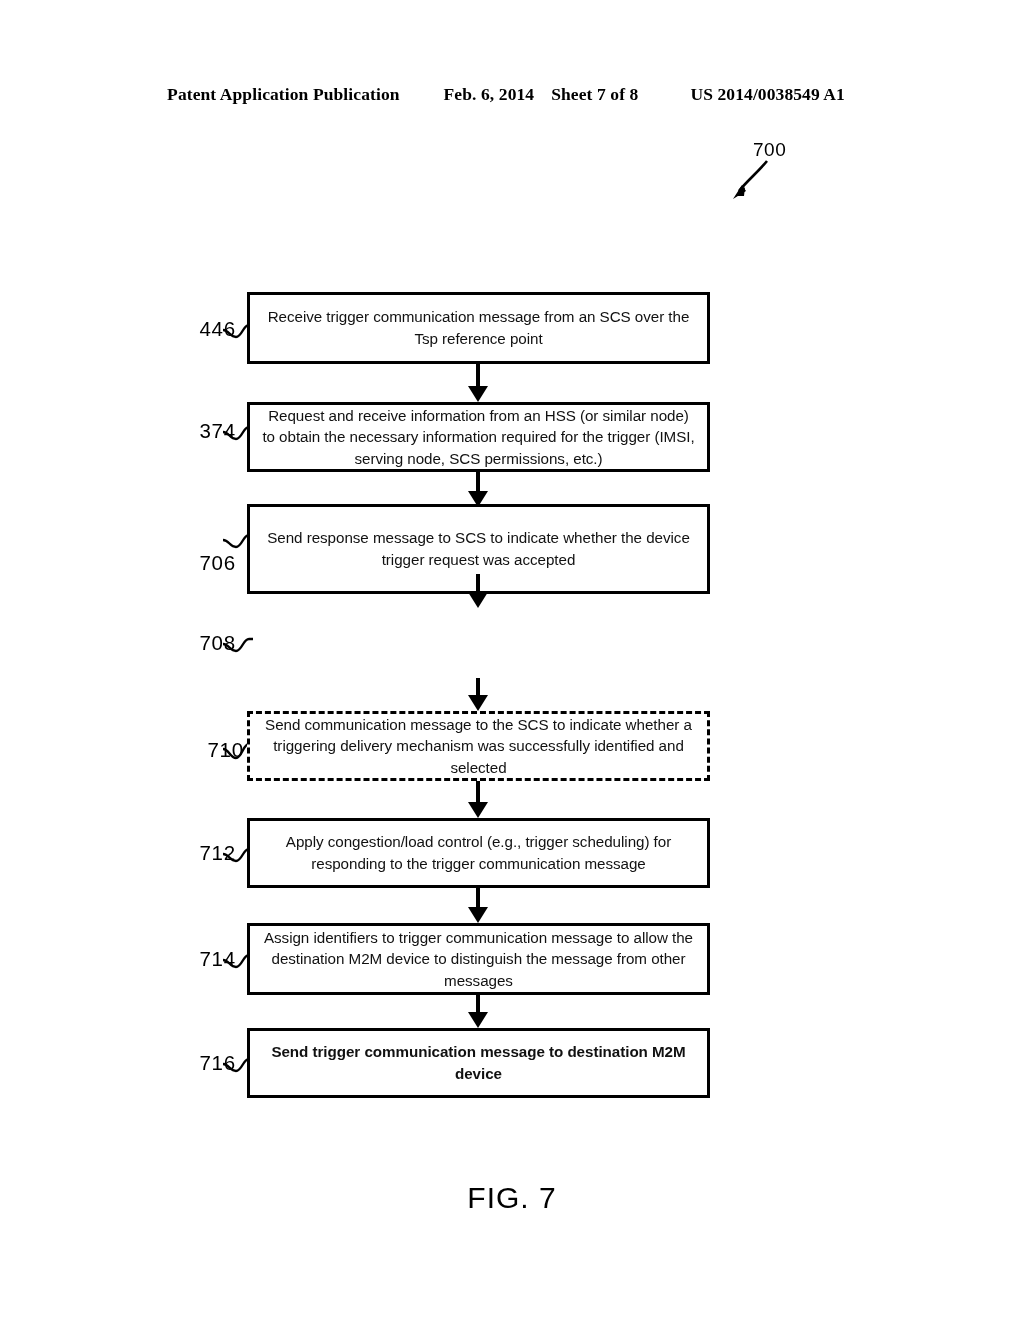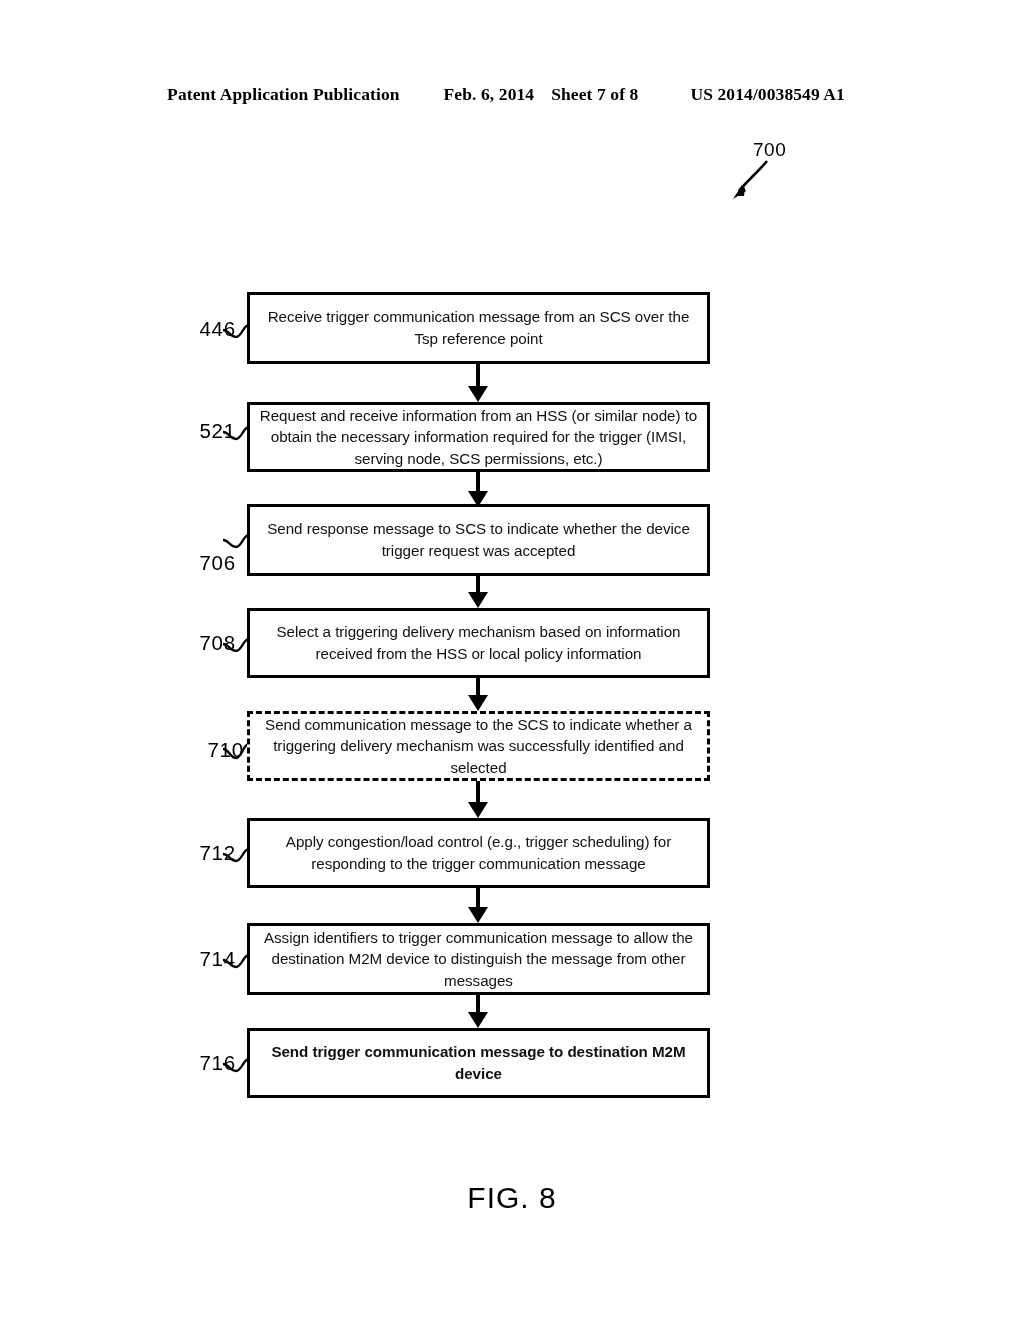--- a/index.html
+++ b/index.html
@@ -73,21 +73,21 @@
     align-items: center;
     justify-content: center;
     text-align: center;
   }
   .step.dashed {
     border: 3px dashed #000;
   }
   .step-text {
     font-size: 15.2px;
     line-height: 1.42;
-    padding: 0 4px;
+    padding: 0 12px;
     color: #111;
     letter-spacing: -0.05px;
   }
 
   
   .step-id {
     position: absolute;
     font-size: 20.5px;
     font-family: "Liberation Sans", sans-serif;
     letter-spacing: 0.8px;
@@ -146,53 +146,50 @@
   </svg>
   <div class="step" style="top:292px; height:72px;">
     <div class="step-text">Receive trigger communication message from an SCS over the Tsp reference point</div>
   </div>
 
   <svg class="connector" style="top:364px; height:38px;" viewBox="0 0 1024 38">
     <line x1="478" y1="0" x2="478" y2="24" stroke="#000" stroke-width="4"></line>
     <polygon points="468,22 488,22 478,38" fill="#000"></polygon>
   </svg>
 
-  <div class="step-id" style="left:176px; top:419px;">521</div>
+  <div class="step-id" style="left:176px; top:419px;">374</div>
   <svg class="leader" style="left:222px; top:422px;" viewBox="0 0 32 26">
     <path d="M 1 10 C 7 10, 8 17, 14 17 C 20 17, 21 5, 27 5 L 31 5" stroke="#000" stroke-width="2.4" fill="none"></path>
   </svg>
   <div class="step" style="top:402px; height:70px;">
     <div class="step-text">Request and receive information from an HSS (or similar node) to obtain the necessary information required for the trigger (IMSI, serving node, SCS permissions, etc.)</div>
   </div>
 
   <svg class="connector" style="top:472px; height:35px;" viewBox="0 0 1024 35">
     <line x1="478" y1="0" x2="478" y2="21" stroke="#000" stroke-width="4"></line>
     <polygon points="468,19 488,19 478,35" fill="#000"></polygon>
   </svg>
 
   <div class="step-id" style="left:176px; top:527px;margin-top:24px;">706</div>
   <svg class="leader" style="left:222px; top:530px;" viewBox="0 0 32 26">
     <path d="M 1 10 C 7 10, 8 17, 14 17 C 20 17, 21 5, 27 5 L 31 5" stroke="#000" stroke-width="2.4" fill="none"></path>
   </svg>
-  <div class="step" style="top:504px; height:72px;text-align:center;">
+  <div class="step" style="top:504px; height:90px;text-align:center;">
     <div class="step-text">Send response message to SCS to indicate whether the device trigger request was accepted</div>
   </div>
 
   <svg class="connector" style="top:574px; height:34px;" viewBox="0 0 1024 34">
     <line x1="478" y1="0" x2="478" y2="20" stroke="#000" stroke-width="4"></line>
     <polygon points="468,18 488,18 478,34" fill="#000"></polygon>
   </svg>
 
   <div class="step-id" style="left:176px; top:631px;">708</div>
   <svg class="leader" style="left:222px; top:634px;" viewBox="0 0 32 26">
     <path d="M 1 10 C 7 10, 8 17, 14 17 C 20 17, 21 5, 27 5 L 31 5" stroke="#000" stroke-width="2.4" fill="none"></path>
   </svg>
-  <div class="step" style="top:608px; height:70px;">
-    <div class="step-text">Select a triggering delivery mechanism based on information received from the HSS or local policy information</div>
-  </div>
 
   <svg class="connector" style="top:678px; height:33px;" viewBox="0 0 1024 33">
     <line x1="478" y1="0" x2="478" y2="19" stroke="#000" stroke-width="4"></line>
     <polygon points="468,17 488,17 478,33" fill="#000"></polygon>
   </svg>
 
   <div class="step-id" style="left:184px; top:738px;">710</div>
   <svg class="leader" style="left:222px; top:741px;" viewBox="0 0 32 26">
     <path d="M 1 8 C 7 8, 8 17, 14 17 C 20 17, 21 3, 27 3 L 31 3" stroke="#000" stroke-width="2.4" fill="none"></path>
   </svg>
@@ -234,13 +231,13 @@
   <div class="step-id" style="left:176px; top:1051px;">716</div>
   <svg class="leader" style="left:222px; top:1054px;" viewBox="0 0 32 26">
     <path d="M 1 10 C 7 10, 8 17, 14 17 C 20 17, 21 5, 27 5 L 31 5" stroke="#000" stroke-width="2.4" fill="none"></path>
   </svg>
   <div class="step" style="top:1028px; height:70px;font-weight:bold;">
     <div class="step-text">Send trigger communication message to destination M2M device</div>
   </div>
 
 </div>
 
-<div class="fig-caption">FIG. 8</div>
+<div class="fig-caption">FIG. 7</div>
 
 </body></html>

